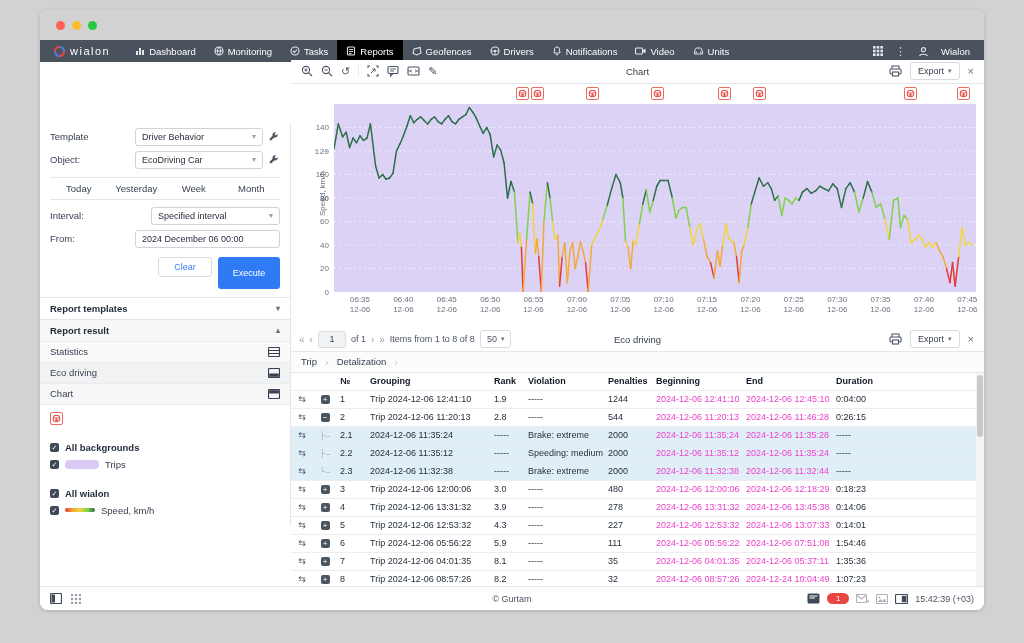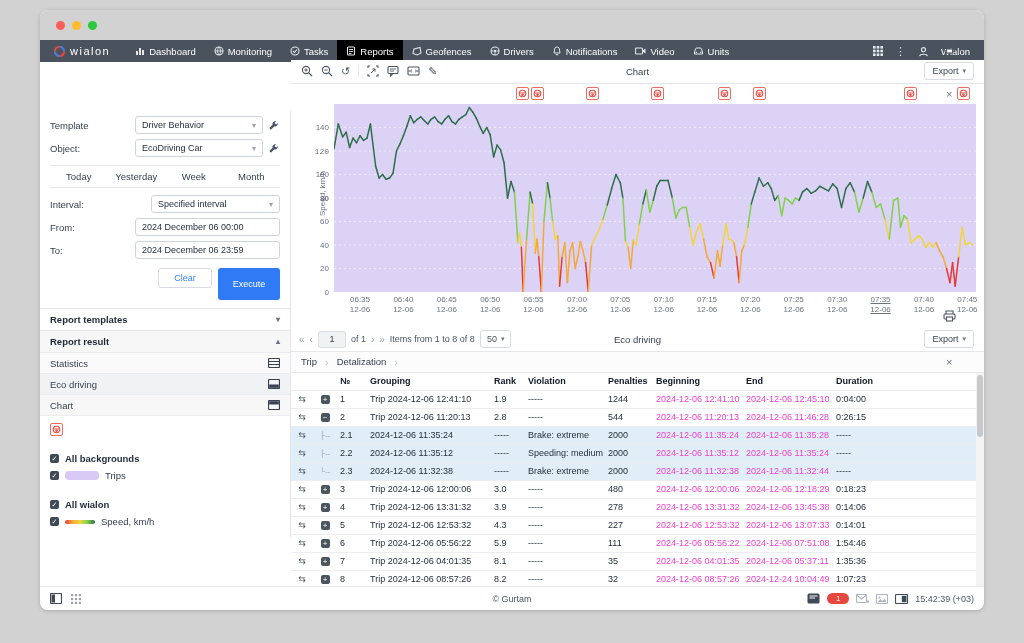--- a/index.html
+++ b/index.html
@@ -41,21 +41,21 @@
   .cb{width:9px;height:9px;background:#3f4957;border-radius:2px;color:#fff;font-size:7px;line-height:9px;text-align:center;flex:none;cursor:pointer;}
   .bold{font-weight:bold;color:#1f2937;}
   .swatch-trips{width:34px;height:9px;border-radius:4px;background:#d9c9f5;}
   .swatch-speed{width:30px;height:4px;border-radius:2px;background:linear-gradient(90deg,#e53935,#f4a83a,#f2d43c,#7fd14b,#2c6e49);}
   .hr-gap{height:6px;}
   
   .right{flex:1;display:flex;flex-direction:column;min-width:0;}
   .panel-head{height:23px;border-bottom:1px solid #e5e7eb;display:flex;align-items:center;position:relative;font-size:9.5px;color:#374151;background:#fff;flex:none;}
   .panel-title{position:absolute;left:0;right:0;text-align:center;color:#374151;pointer-events:none;}
   .ph-left{display:flex;align-items:center;gap:8px;padding-left:10px;z-index:1;}
-  .ph-right{margin-left:auto;display:flex;align-items:center;gap:8px;padding-right:10px;z-index:1;flex-direction:column;}
+  .ph-right{margin-left:auto;display:flex;align-items:center;gap:8px;padding-right:10px;z-index:1;}
   .tool{display:flex;align-items:center;color:#4b5563;cursor:pointer;}
   .export-btn{border:1px solid #d7dbe0;border-radius:3px;height:16px;display:flex;align-items:center;gap:4px;padding:0 7px;font-size:9px;color:#374151;cursor:pointer;background:#fff;}
   .close-x{font-size:11px;color:#6b7280;cursor:pointer;}
   .vsep{width:1px;height:12px;background:#e5e7eb;}
   
   .chart-body{position:relative;height:244px;background:#fff;flex:none;}
   #plot{position:absolute;left:43px;top:20px;width:642px;height:188px;}
   #plot svg{position:absolute;left:0;top:0;}
   .ytick{position:absolute;width:32px;text-align:right;font-size:8px;color:#6b7280;transform:translateY(-50%);}
   .ylabel{position:absolute;left:-4px;top:105px;transform:rotate(-90deg);transform-origin:center;font-size:8px;color:#6b7280;width:70px;text-align:center;}
@@ -272,26 +272,20 @@
           <span class="lbl">Interval:</span>
           <div class="ctl" style="width:129px">
             <span>Specified interval</span>
             <span class="car">▾</span>
           </div>
         </div>
         <div class="srow">
           <span class="lbl">From:</span>
           <div class="ctl" style="width:145px">
             <span>2024 December 06 00:00</span>
-          </div>
-        </div>
-        <div class="srow">
-          <span class="lbl">To:</span>
-          <div class="ctl" style="width:145px">
-            <span>2024 December 06 23:59</span>
           </div>
         </div>
         <div class="btnrow">
           <div class="btn-clear">Clear</div>
           <div class="btn-exec">Execute</div>
         </div>
         <div class="sect" style="background:#fff;">
           <span>Report templates</span>
           <span class="chev">▾</span>
         </div>
@@ -630,21 +624,21 @@
             <div class="xtick" style="left: 155.784px; top: 211px;">06:45<br>12-06</div>
             <div class="xtick" style="left: 199.162px; top: 211px;">06:50<br>12-06</div>
             <div class="xtick" style="left: 242.541px; top: 211px;">06:55<br>12-06</div>
             <div class="xtick" style="left: 285.919px; top: 211px;">07:00<br>12-06</div>
             <div class="xtick" style="left: 329.297px; top: 211px;">07:05<br>12-06</div>
             <div class="xtick" style="left: 372.676px; top: 211px;">07:10<br>12-06</div>
             <div class="xtick" style="left: 416.054px; top: 211px;">07:15<br>12-06</div>
             <div class="xtick" style="left: 459.432px; top: 211px;">07:20<br>12-06</div>
             <div class="xtick" style="left: 502.811px; top: 211px;">07:25<br>12-06</div>
             <div class="xtick" style="left: 546.189px; top: 211px;">07:30<br>12-06</div>
-            <div class="xtick" style="left: 589.568px; top: 211px; text-decoration: underline;">07:35<br>12-06</div>
+            <div class="xtick" style="left: 589.568px; top: 211px;">07:35<br>12-06</div>
             <div class="xtick" style="left: 632.946px; top: 211px;">07:40<br>12-06</div>
             <div class="xtick" style="left: 676.324px; top: 211px;">07:45<br>12-06</div>
             <span class="vio" style="left: 225.262px; top: 3px;">
               <svg width="9" height="9" viewBox="0 0 12 12">
                 <circle cx="6" cy="6" r="4.4" fill="none" stroke="#e8473f" stroke-width="1.4"></circle>
                 <circle cx="6" cy="7.6" r="1.7" fill="#e8473f"></circle>
                 <path d="M1.8 5.2 L10.2 5.2" stroke="#e8473f" stroke-width="1.2"></path>
               </svg>
             </span>
             <span class="vio" style="left: 240.011px; top: 3px;">

